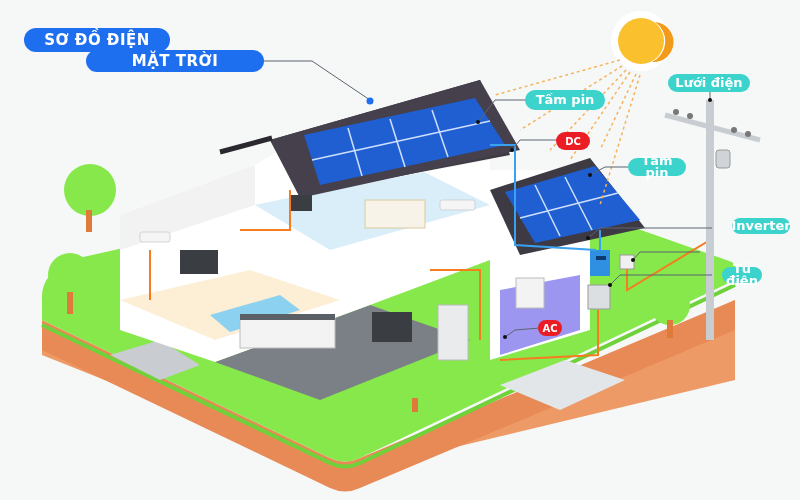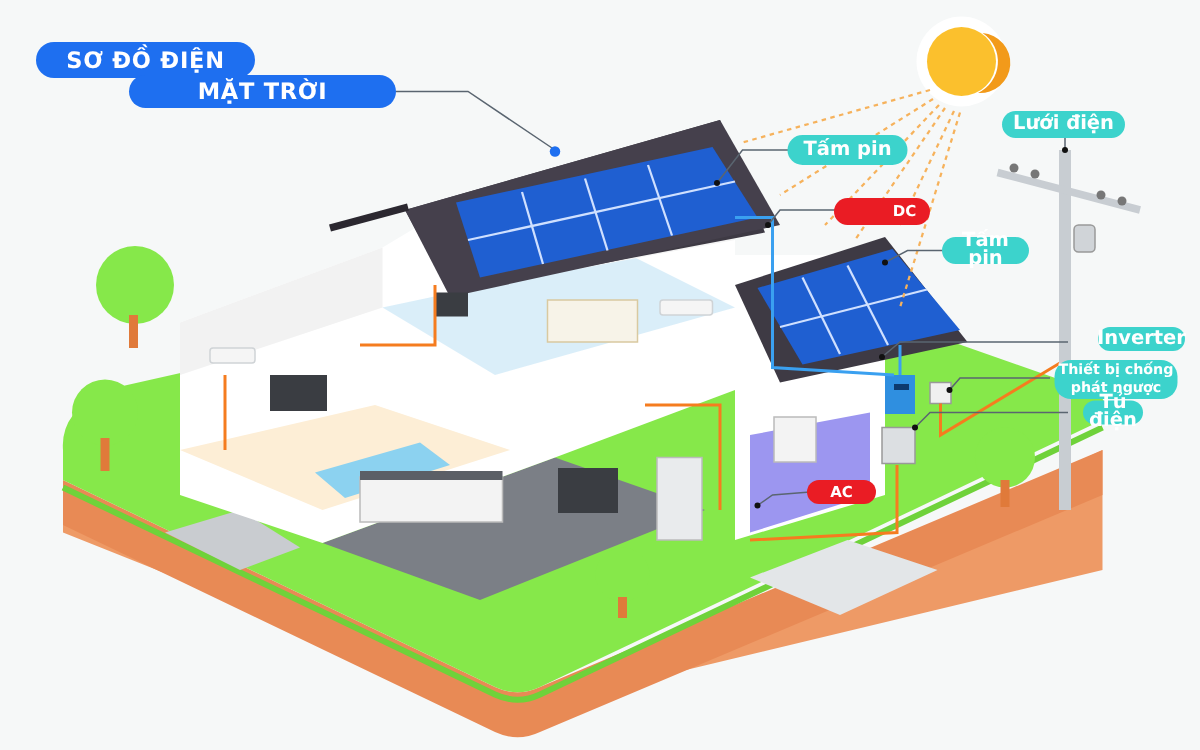--- a/index.html
+++ b/index.html
@@ -157,20 +157,19 @@
       <circle cx="505" cy="337" r="2"></circle>
         <circle cx="710" cy="100" r="2"></circle>
     </g>
   </svg>
 
 
   <div class="title-pill t1">SƠ ĐỒ ĐIỆN</div>
   <div class="title-pill t2">MẶT TRỜI</div>
 
   <div class="label" style="left:525px;top:90px;width:80px;height:20px;">Tấm pin</div>
-  <div class="red" style="left:556px;top:132px;width:34px;height:18px;padding-left:30px;">DC</div>
+  <div class="red" style="left:556px;top:132px;width:34px;height:18px;">DC</div>
   <div class="label" style="left:628px;top:158px;width:58px;height:18px;">Tấm pin</div>
   <div class="label" style="left:668px;top:74px;width:82px;height:18px;">Lưới điện</div>
   <div class="label" style="left:732px;top:218px;width:58px;height:16px;">Inverter</div>
-  <div class="label" style="left:703px;top:240px;width:82px;height:26px;font-size:9.5px;">Thiết bị chống phát ngược</div>
   <div class="label" style="left:722px;top:267px;width:40px;height:16px;">Tủ điện</div>
-  <div class="red" style="left:538px;top:320px;width:46px;height:16px;">AC</div>
+  <div class="red" style="left:538px;top:320px;width:24px;height:16px;">AC</div>
 </div>
 
 </body></html>

